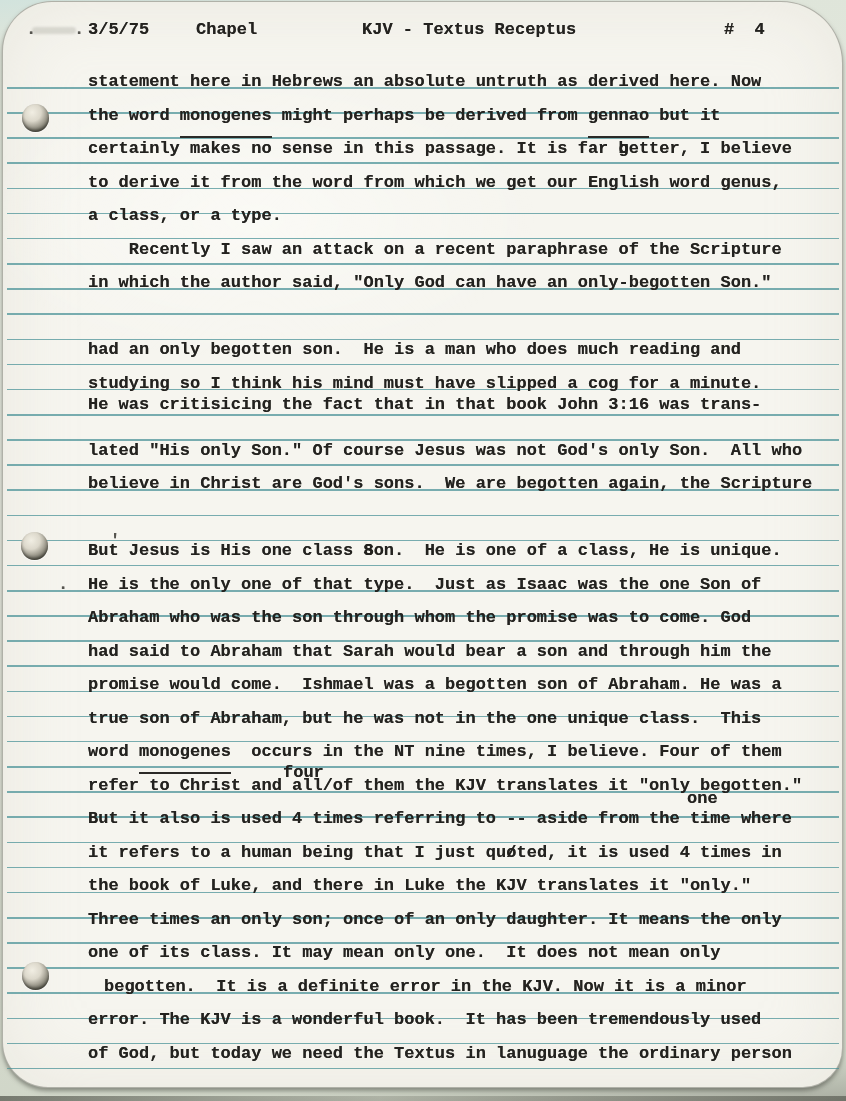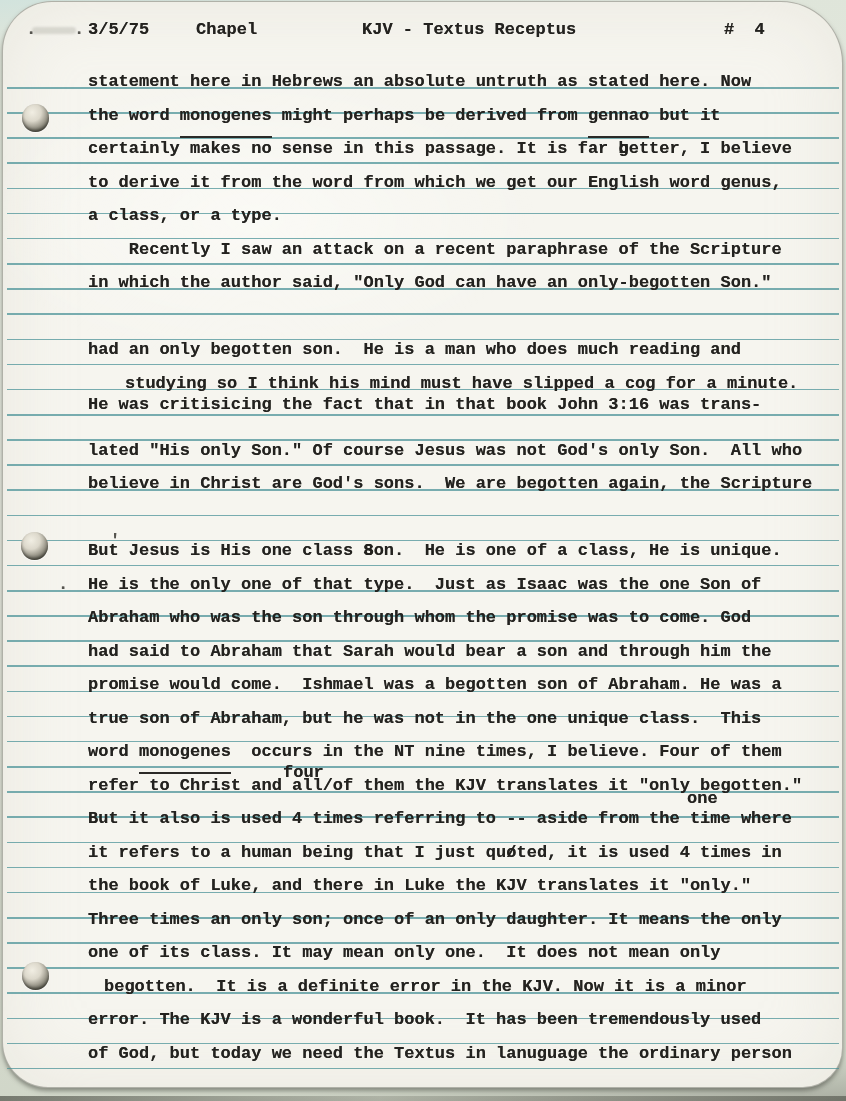--- a/index.html
+++ b/index.html
@@ -90,29 +90,29 @@
 
   <div class="layer">
     <div class="smudge"></div>
     <span class="hdr" style="left:88px;  top:13px;">3/5/75</span>
     <span class="hdr" style="left:196px; top:13px;">Chapel</span>
     <span class="hdr" style="left:362px; top:13px;">KJV - Textus Receptus</span>
     <span class="hdr" style="left:724px; top:13px;">#  4</span>
   </div>
 
   <div class="layer" id="typed-layer">
-      <div class="line" style="left: 88px; top: 65px;"><span>statement here in Hebrews an absolute untruth as stated here. Now</span></div>
+      <div class="line" style="left: 88px; top: 65px;"><span>statement here in Hebrews an absolute untruth as derived here. Now</span></div>
       <div class="line" style="left: 88px; top: 99px;"><span>the word </span><span class="u">monogenes</span><span> might perhaps be derived from </span><span class="u">gennao</span><span> but it</span></div>
       <div class="line" style="left: 88px; top: 132px;"><span>certainly makes no sense in this passage. It is far </span><span class="ovr"><span>g</span><span class="o2">b</span></span><span>etter, I believe</span></div>
       <div class="line" style="left: 88px; top: 166px;"><span>to derive it from the word from which we get our English word genus,</span></div>
       <div class="line" style="left: 88px; top: 199px;"><span>a class, or a type.</span></div>
       <div class="line" style="left: 88px; top: 233px;"><span>    Recently I saw an attack on a recent paraphrase of the Scripture</span></div>
       <div class="line" style="left: 88px; top: 266px;"><span>in which the author said, "Only God can have an only-begotten Son."</span></div>
       <div class="line" style="left: 88px; top: 333px;"><span>had an only begotten son.  He is a man who does much reading and</span></div>
-      <div class="line" style="left: 88px; top: 367px; margin-left: 37px;"><span>studying so I think his mind must have slipped a cog for a minute.</span></div>
+      <div class="line" style="left: 88px; top: 367px;"><span>studying so I think his mind must have slipped a cog for a minute.</span></div>
       <div class="line" style="left: 88px; top: 388px;"><span>He was critisicing the fact that in that book John 3:16 was trans-</span></div>
       <div class="line" style="left: 88px; top: 434px;"><span>lated "His only Son." Of course Jesus was not God's only Son.  All who</span></div>
       <div class="line" style="left: 88px; top: 467px;"><span>believe in Christ are God's sons.  We are begotten again, the Scripture</span></div>
       <div class="line" style="left: 88px; top: 534px;"><span>But Jesus is His one class </span><span class="ovr"><span>S</span><span class="o2">8</span></span><span>on.  He is one of a class, He is unique.</span></div>
       <div class="line" style="left: 88px; top: 568px;"><span>He is the only one of that type.  Just as Isaac was the one Son of</span></div>
       <div class="line" style="left: 88px; top: 601px;"><span>Abraham who was the son through whom the promise was to come. God</span></div>
       <div class="line" style="left: 88px; top: 635px;"><span>had said to Abraham that Sarah would bear a son and through him the</span></div>
       <div class="line" style="left: 88px; top: 668px;"><span>promise would come.  Ishmael was a begotten son of Abraham. He was a</span></div>
       <div class="line" style="left: 88px; top: 702px;"><span>true son of Abraham, but he was not in the one unique class.  This</span></div>
       <div class="line" style="left: 88px; top: 735px;"><span>word </span><span class="u">monogenes</span><span>  occurs in the NT nine times, I believe. Four of them</span></div>

